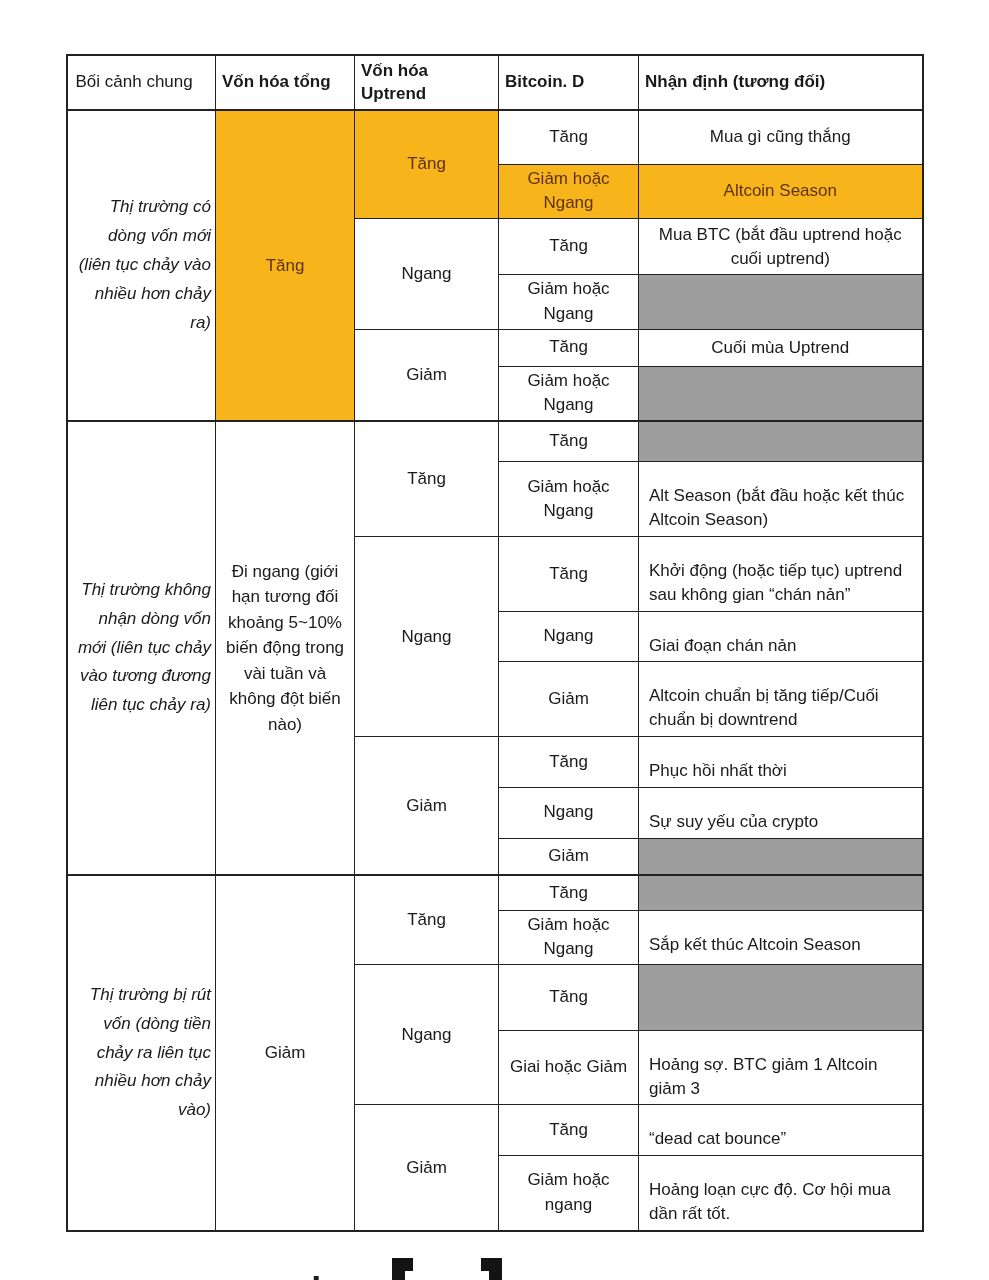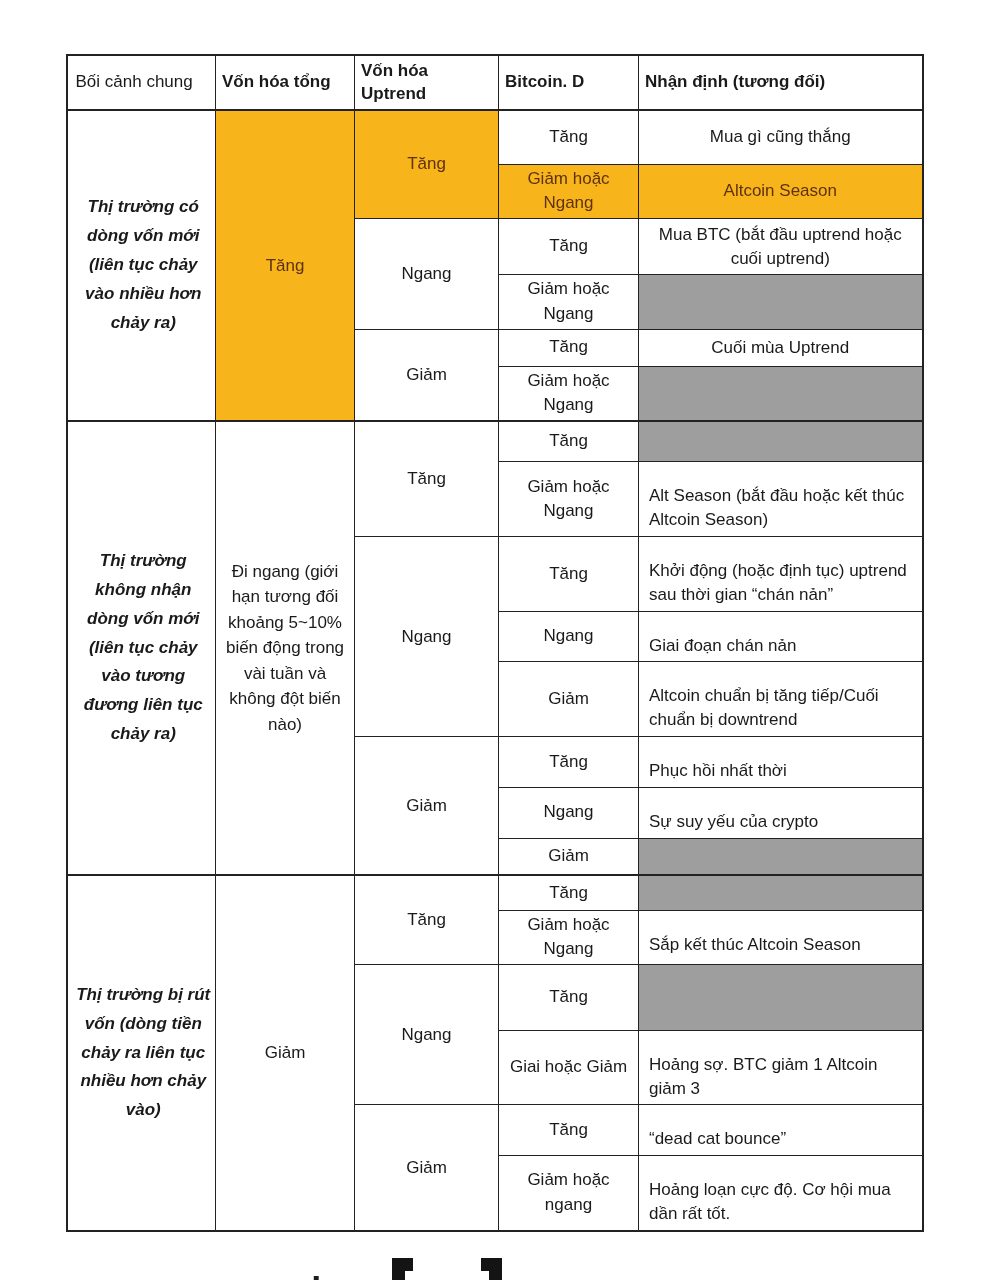--- a/index.html
+++ b/index.html
@@ -38,22 +38,22 @@
   th,td{
     border:1px solid var(--border);
     font-size:17px;
     padding:2px 6px;
     overflow:hidden;
   }
   thead tr{height:55px}
   th{font-weight:bold;text-align:left;vertical-align:middle;line-height:1.35;}
   th.left{font-weight:normal;text-align:left;vertical-align:middle;padding-left:8px;}
   td.ctx{
-    font-weight:bold;font-style:italic;
-    text-align:center;vertical-align:middle;
+    font-weight:normal;font-style:italic;
+    text-align:right;vertical-align:middle;
     padding:6px 4px 6px 8px;line-height:1.7;margin-left:35px;
   }
   td.cap{text-align:center;vertical-align:middle;line-height:1.5;padding:4px;}
   td.alt{text-align:center;vertical-align:middle;}
   td.btc{text-align:center;vertical-align:middle;line-height:1.45;}
   td.rc{text-align:center;vertical-align:middle;line-height:1.4;padding:4px 8px;margin-top:12px;}
   td.rl{text-align:left;vertical-align:top;line-height:1.4;padding:22px 6px 4px 10px;}
   td.yellow{background:var(--yellow);color:var(--yellow-text);}
   td.gray{background:var(--gray);}
   tr.gstart td{border-top:2px solid var(--border);}
@@ -135,21 +135,21 @@
           <td class="btc">Tăng</td>
           <td class="rl gray"></td>
         </tr>
         <tr style="height: 54px;">
           <td class="btc">Giảm hoặc Ngang</td>
           <td class="rl">Alt Season (bắt đầu hoặc kết thúc Altcoin Season)</td>
         </tr>
         <tr style="height: 50px;">
           <td class="alt" rowspan="3">Ngang</td>
           <td class="btc">Tăng</td>
-          <td class="rl">Khởi động (hoặc định tục) uptrend sau thời gian “chán nản”</td>
+          <td class="rl">Khởi động (hoặc tiếp tục) uptrend sau không gian “chán nản”</td>
         </tr>
         <tr style="height: 50px;">
           <td class="btc">Ngang</td>
           <td class="rl">Giai đoạn chán nản</td>
         </tr>
         <tr style="height: 51px;">
           <td class="btc">Giảm</td>
           <td class="rl">Altcoin chuẩn bị tăng tiếp/Cuối chuẩn bị downtrend</td>
         </tr>
         <tr style="height: 36px;">

